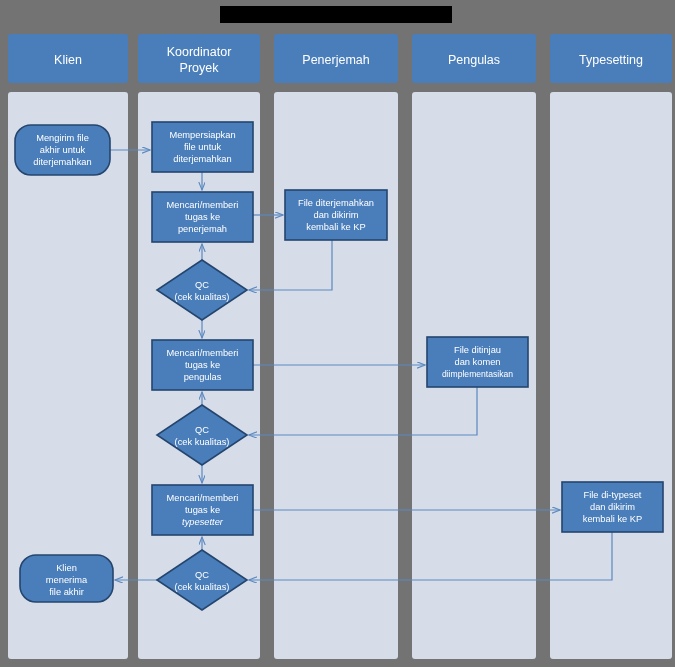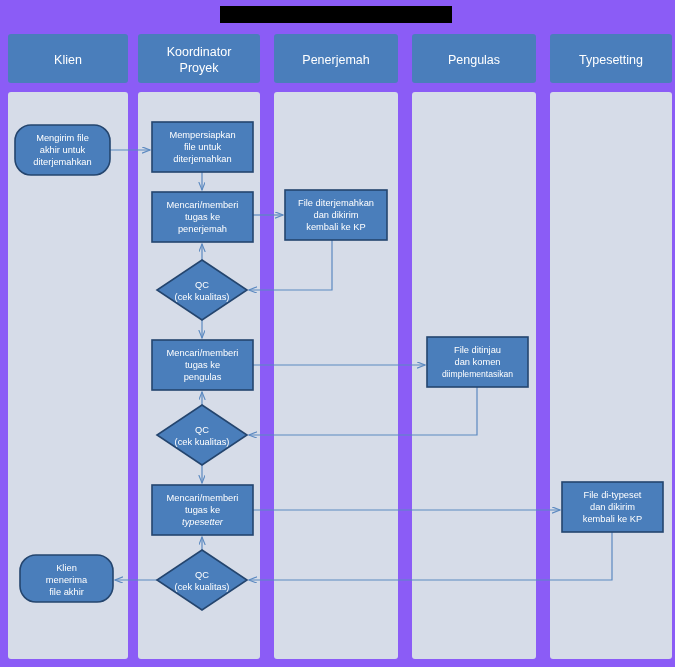--- a/index.html
+++ b/index.html
@@ -11,21 +11,21 @@
   body {
     width: 675px;
     height: 667px;
     font-family: "Liberation Sans", sans-serif;
     overflow: hidden;
   }
   #canvas {
     position: relative;
     width: 675px;
     height: 667px;
-    background: #8b5cf6;
+    background: #737373;
   }
   svg.flow {
     position: absolute;
     left: 0;
     top: 0;
     width: 675px;
     height: 667px;
   }
   .redaction {
     position: absolute;

